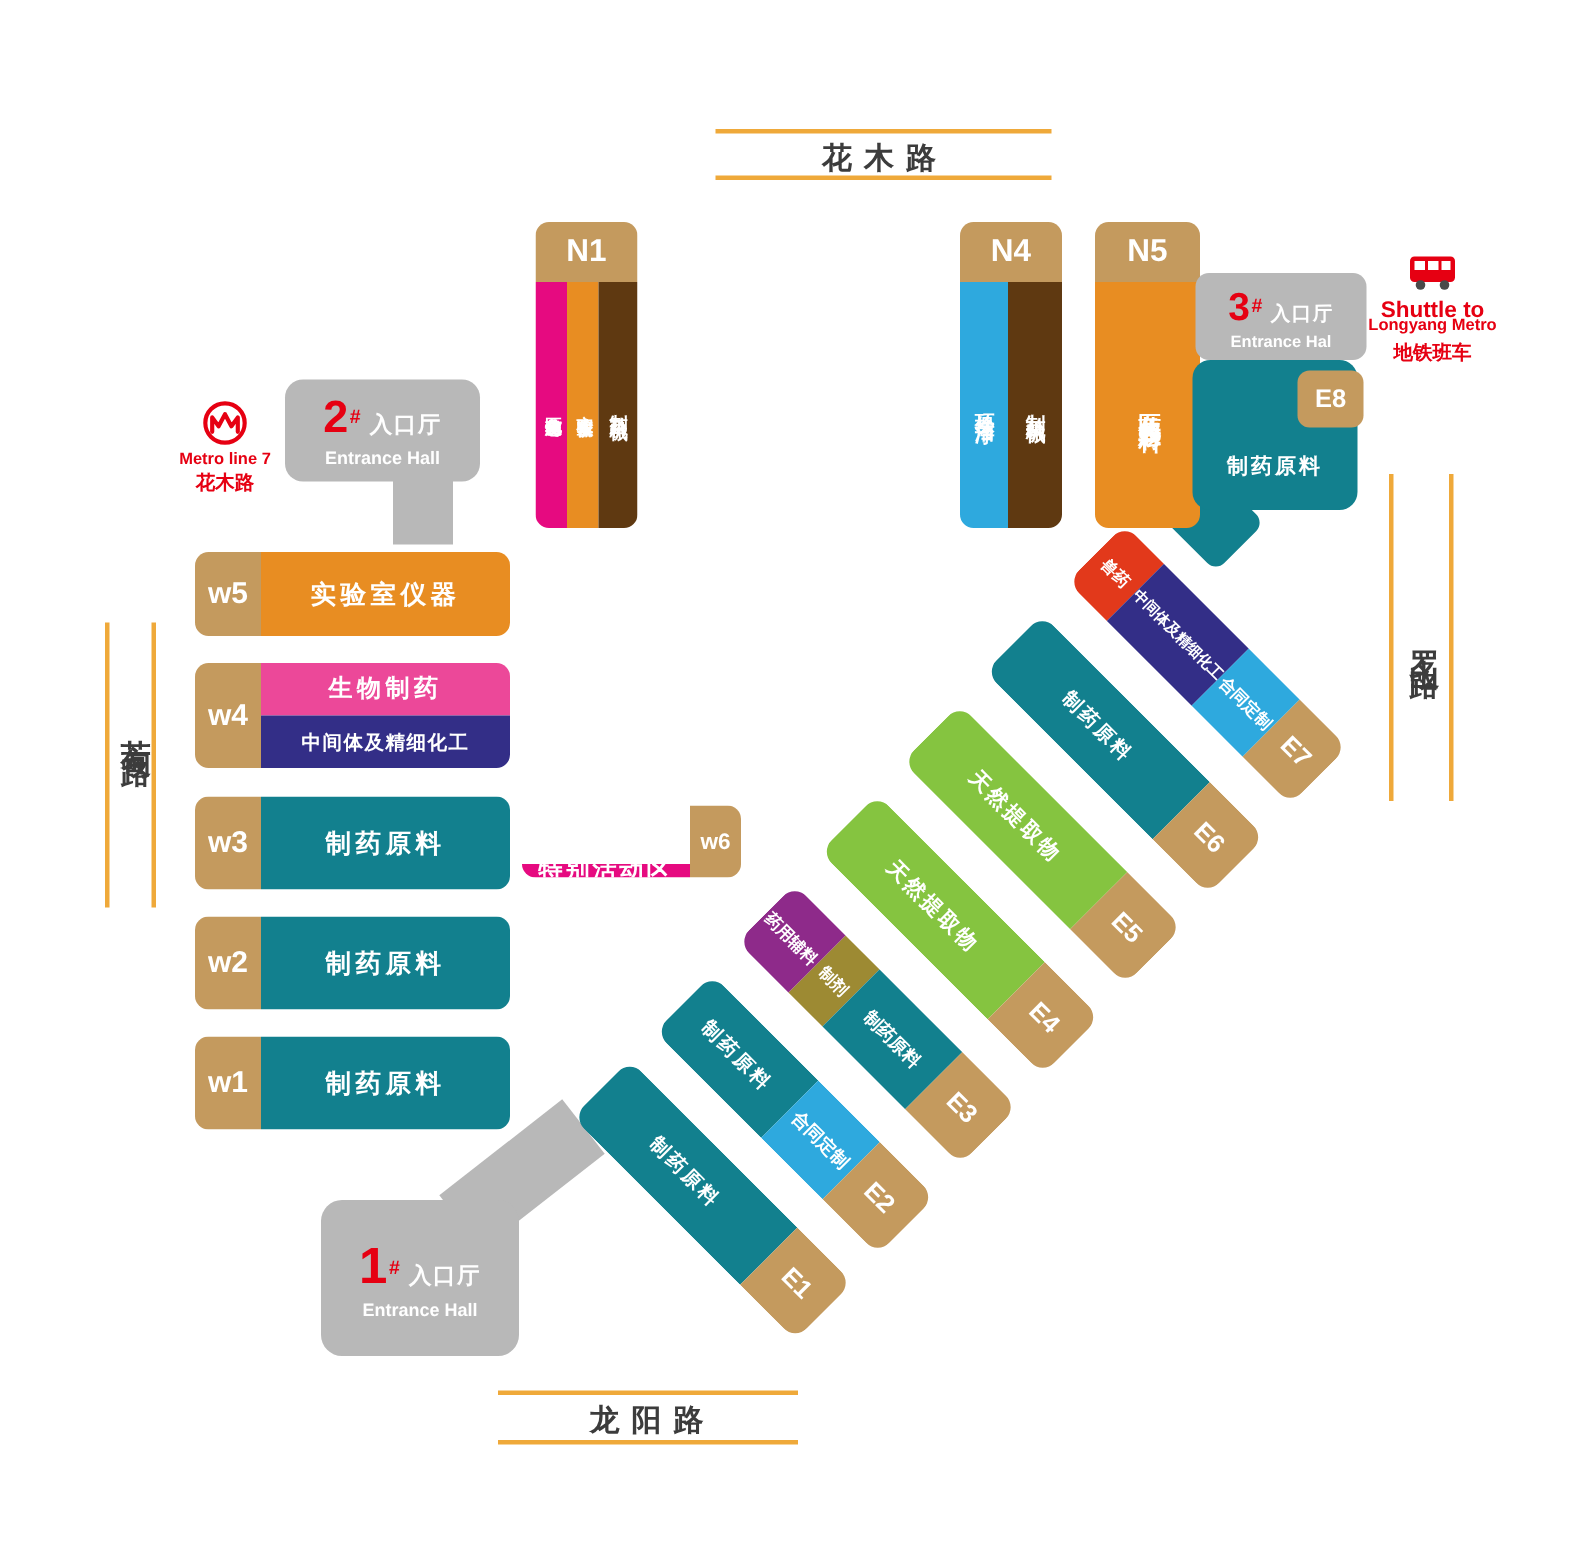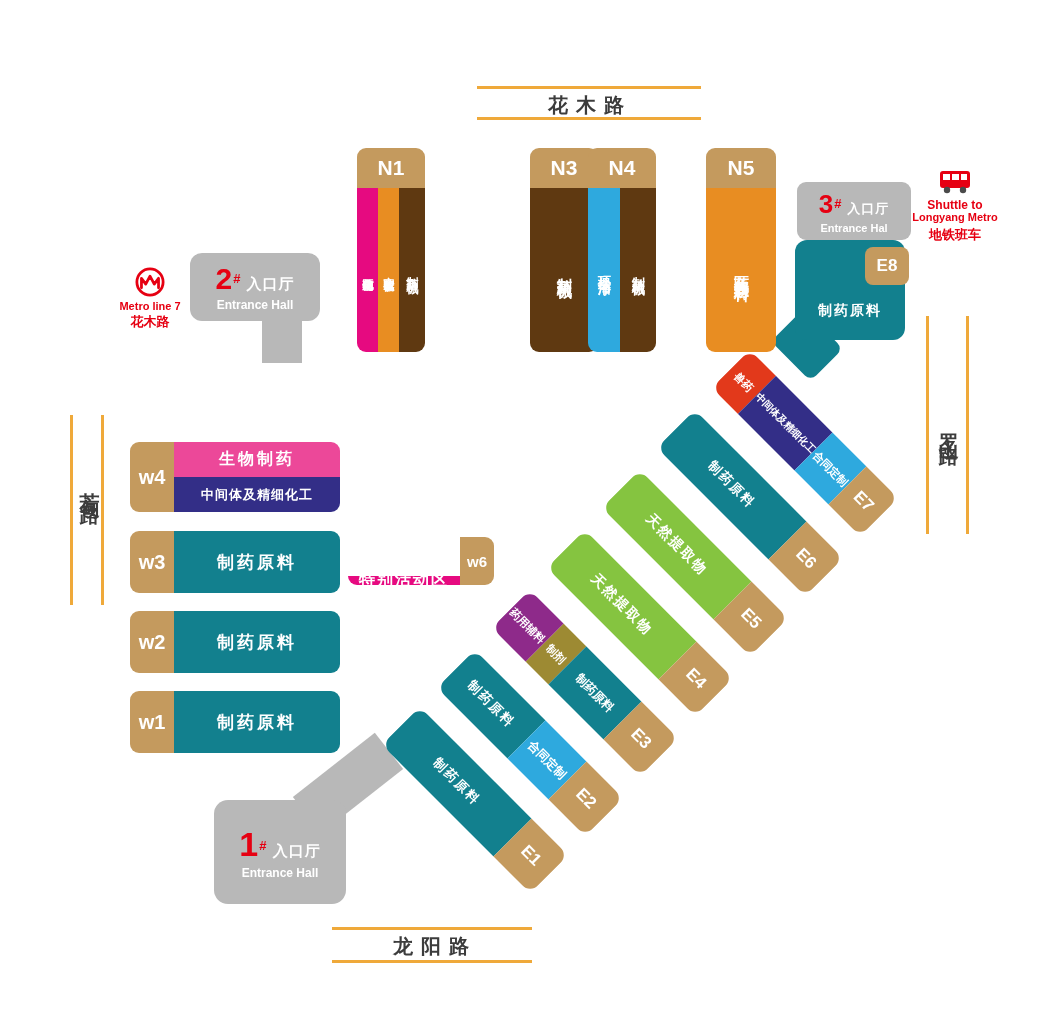--- a/index.html
+++ b/index.html
@@ -95,46 +95,36 @@
       <div class="nseg" style="width: 21px; background-color: rgb(232, 141, 34);">
           <span class="vspan" style="font-size:11px;letter-spacing:1px;">实验室仪器</span>
         </div>
       <div class="nseg" style="flex: 1 1 0%; background-color: rgb(95, 57, 17);">
           <span class="vspan" style="font-size:12px;">制药机械</span>
         </div>
     </div>
   </div>
 
 
-  <div class="nhall" style="left:530px;top:148px;width:68px;height:204px;">
-    <div class="nhead" style="background-color: rgb(196, 154, 94);">
-        <span>N3</span>
-      </div>
-    <div class="nbody">
-      <div class="nseg" style="flex: 1 1 0%; background-color: rgb(95, 57, 17);">
-          <span class="vspan" style="font-size:15px;">制药机械</span>
-        </div>
-    </div>
-  </div>
-
-  <div class="nhall" style="left:588px;top:148px;width:68px;height:204px;">
+
+  <div class="nhall" style="left:640px;top:148px;width:68px;height:204px;">
     <div class="nhead" style="background-color: rgb(196, 154, 94);">
         <span>N4</span>
       </div>
     <div class="nbody">
       <div class="nseg" style="width: 32px; background-color: rgb(46, 169, 222);">
           <span class="vspan" style="font-size:13px;">环保与洁净</span>
         </div>
       <div class="nseg" style="flex: 1 1 0%; background-color: rgb(95, 57, 17);">
           <span class="vspan" style="font-size:13px;">制药机械</span>
         </div>
     </div>
   </div>
 
-  <div class="nhall" style="left:706px;top:148px;width:70px;height:204px;">
+  <div class="nhall" style="left:730px;top:148px;width:70px;height:204px;">
     <div class="nhead" style="background-color: rgb(196, 154, 94);">
         <span>N5</span>
       </div>
     <div class="nbody">
       <div class="nseg" style="flex: 1 1 0%; background-color: rgb(232, 141, 34);">
           <span class="vspan" style="font-size:15px;">医药包装与材料</span>
         </div>
     </div>
   </div>
 
@@ -159,32 +149,42 @@
   <div class="abs" style="left:938px;top:168px;width:34px;height:28px;">
     <svg width="34" height="28" viewBox="0 0 34 28">
       <rect x="2" y="3" width="30" height="17" rx="3" fill="#e60012"></rect>
       <rect x="5" y="6" width="7" height="6" fill="#ffffff"></rect>
       <rect x="14" y="6" width="7" height="6" fill="#ffffff"></rect>
       <rect x="23" y="6" width="6" height="6" fill="#ffffff"></rect>
       <circle cx="9" cy="22" r="3.2" fill="#4a4a4a"></circle>
       <circle cx="25" cy="22" r="3.2" fill="#4a4a4a"></circle>
     </svg>
   </div>
-  <div class="red-label" style="left:905px;top:198px;width:100px;font-size:12px;">Shuttle to</div>
+  <div class="red-label" style="left:905px;top:198px;width:100px;font-size:15px;">Shuttle to</div>
   <div class="red-label" style="left:905px;top:211px;width:100px;font-size:11px;">Longyang Metro</div>
   <div class="red-label" style="left:905px;top:226px;width:100px;font-size:13px;">地铁班车</div>
 
   <div class="stub" style="left: 779px; top: 322px; width: 56px; height: 46px; transform: rotate(45deg); border-radius: 8px; background-color: rgb(18, 128, 142);"></div>
   <div class="e8main" style="left: 795px; top: 240px; width: 110px; height: 100px; background-color: rgb(18, 128, 142);">
     <div class="e8label" style="left: 58px; top: 7px; width: 44px; height: 38px; background-color: rgb(196, 154, 94);">
         <span>E8</span>
       </div>
     <div class="e8text" style="top:62px;">制药原料</div>
   </div>
 
+  <div class="whall" style="left:130px;top:368px;width:210px;height:56px;">
+    <div class="wlabel" style="background-color: rgb(196, 154, 94);">
+        <span>w5</span>
+      </div>
+    <div class="wbody">
+        <div class="wseg" style="background-color: rgb(232, 141, 34);">
+          <span>实验室仪器</span>
+        </div>
+      </div>
+  </div>
 
   <div class="whall" style="left:130px;top:442px;width:210px;height:70px;">
     <div class="wlabel" style="background-color: rgb(196, 154, 94);">
         <span>w4</span>
       </div>
     <div class="wbody">
       <div class="wseg" style="font-size: 16px; background-color: #ec4899;">
           <span>生物制药</span>
         </div>
       <div class="wseg" style="font-size: 13px; letter-spacing: 1px; background-color: rgb(51, 46, 135);">

